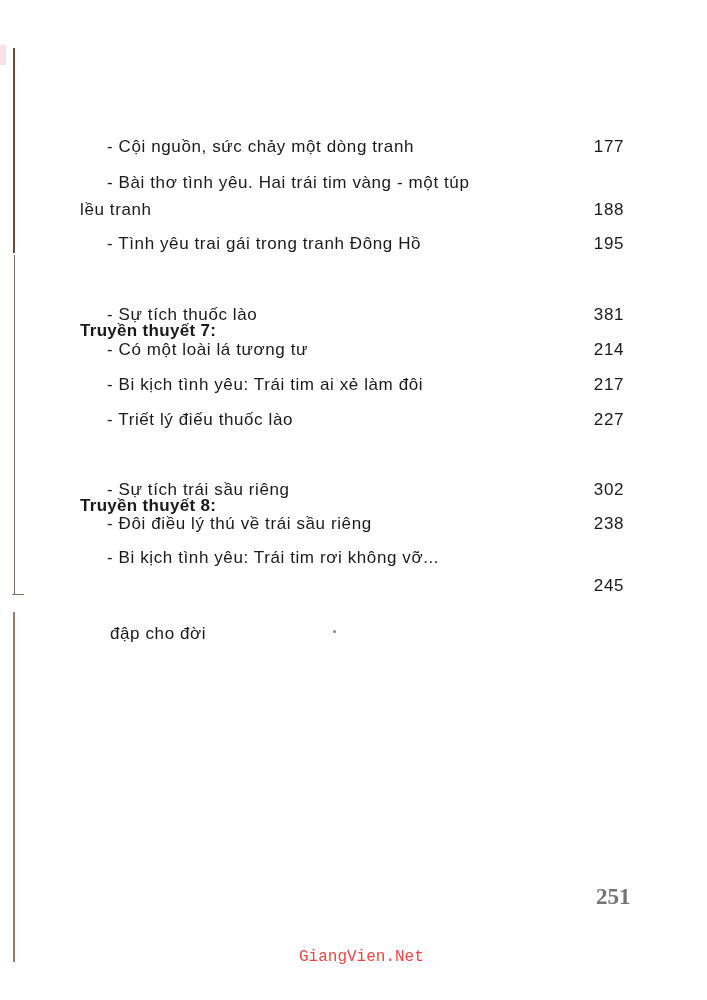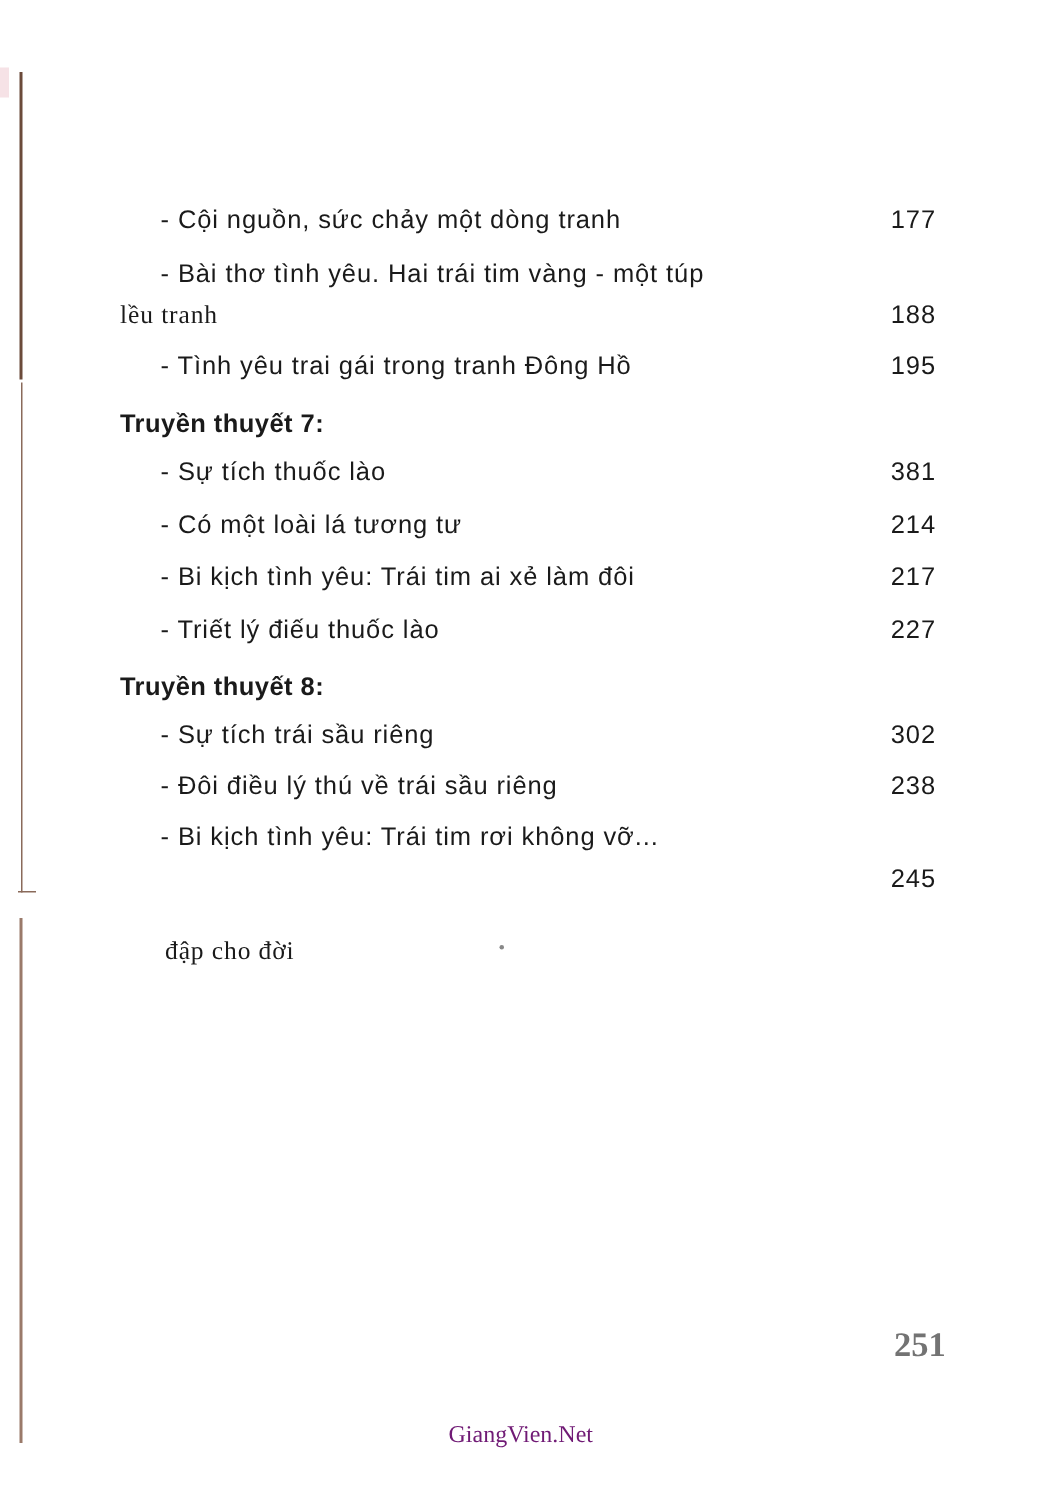--- a/index.html
+++ b/index.html
@@ -46,52 +46,52 @@
     }
     .entry .title {
       position: absolute;
       left: 107px;
       white-space: nowrap;
     }
     .entry .title2 {
       position: absolute;
       left: 80px;
       white-space: nowrap;
-      font-family: Liberation Serif, serif;
     }
     .entry .page {
       position: absolute;
       right: 83px;
       text-align: right;
       white-space: nowrap;
     }
     .heading {
       position: absolute;
       left: 80px;
       font-size: 17px;
       font-weight: bold;
       letter-spacing: 0.3px;
       line-height: 28px;
+      margin-top: 48px;
     }
     .page-number {
       position: absolute;
       left: 596px;
       top: 884px;
       font-family: "Liberation Serif", "DejaVu Serif", serif;
       font-weight: bold;
       font-size: 23px;
       color: #737373;
     }
     .watermark {
       position: absolute;
       left: 299px;
       top: 948px;
-      font-family: Liberation Serif, serif;
+      font-family: Liberation Mono, monospace;
       font-size: 16px;
-      color: #701a75;
+      color: #ef4444;
     }
     .faint-dot {
       position: absolute; width: 3px; height: 3px; border-radius: 50%; background: #888;
     }
   </style>
 </head>
 <body>
 
 <div class="edge-smudge"></div>
 <div class="binding-line a"></div>

